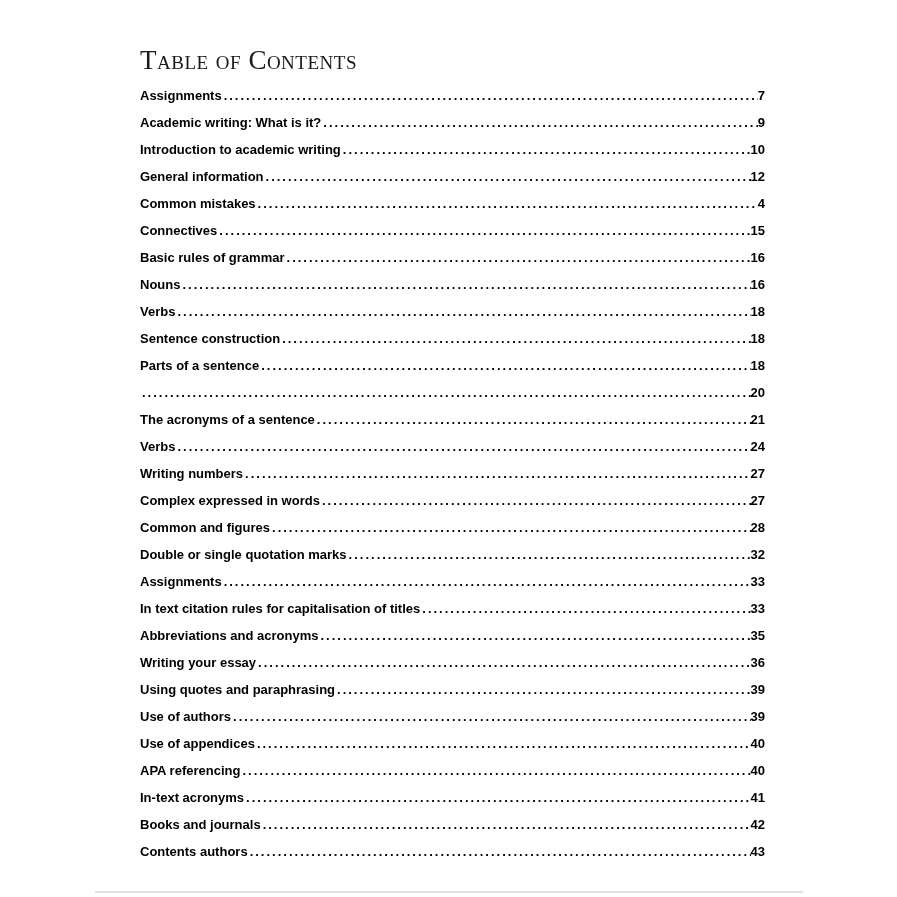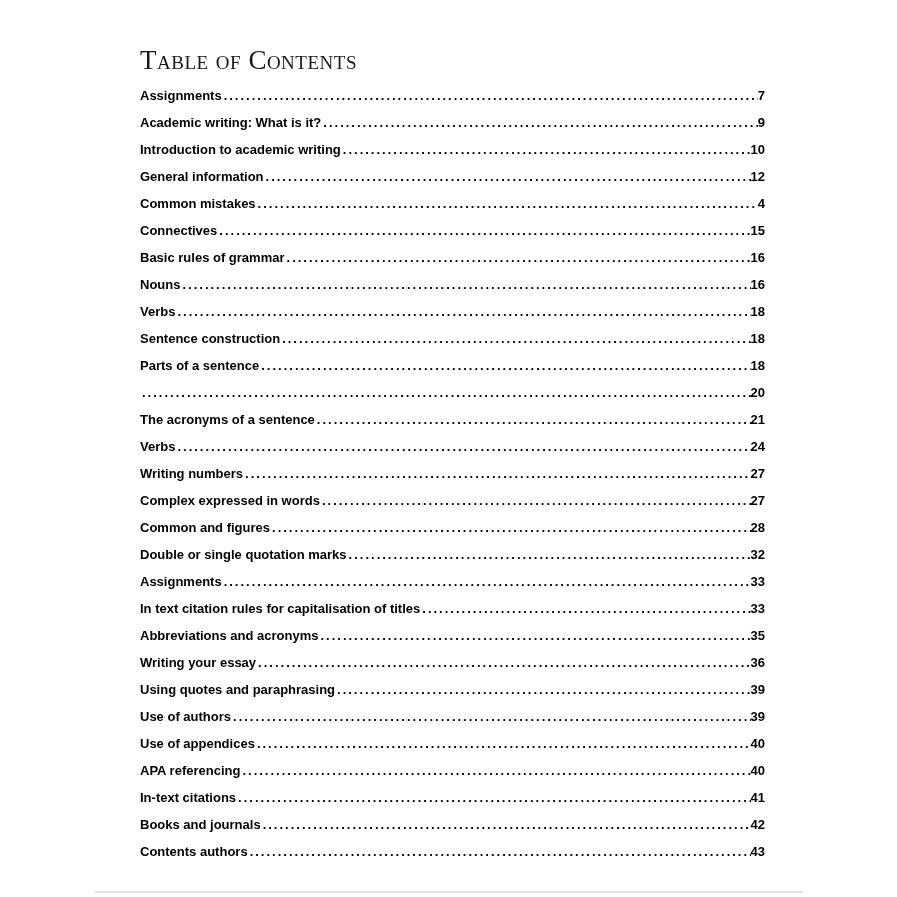--- a/index.html
+++ b/index.html
@@ -202,21 +202,21 @@
     <span class="entry-label">Use of appendices</span>
     <span class="dots"></span>
     <span class="entry-page">40</span>
   </div>
         <div class="toc-entry">
     <span class="entry-label">APA referencing</span>
     <span class="dots"></span>
     <span class="entry-page">40</span>
   </div>
         <div class="toc-entry">
-    <span class="entry-label">In-text citations</span>
+    <span class="entry-label">In-text acronyms</span>
     <span class="dots"></span>
     <span class="entry-page">41</span>
   </div>
         <div class="toc-entry">
     <span class="entry-label">Books and journals</span>
     <span class="dots"></span>
     <span class="entry-page">42</span>
   </div>
         <div class="toc-entry">
     <span class="entry-label">Contents authors</span>

